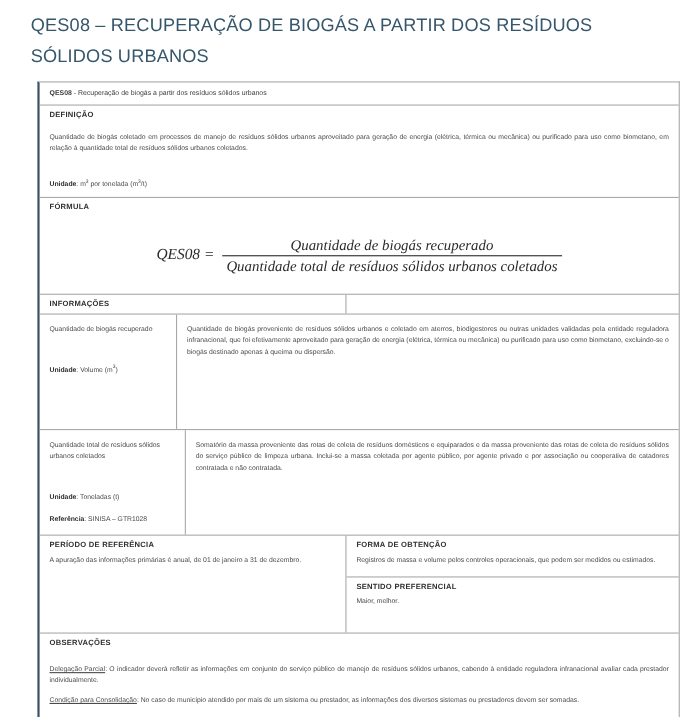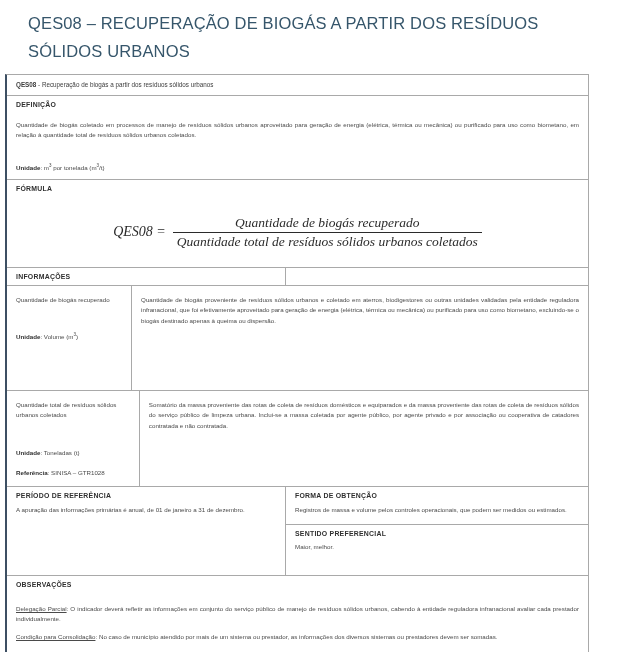--- a/index.html
+++ b/index.html
@@ -30,21 +30,21 @@
     font-size: 16.5px;
     font-weight: normal;
     line-height: 1.72;
     color: #36566b;
     letter-spacing: 0.15px;
   }
 
   
   .indicator-table {
     position: absolute;
-    left: 5px;
+    left: 34px;
     top: 74px;
     width: 584px;
     box-sizing: border-box;
     border: 1px solid #a9a9a9;
     border-left: 2px solid #3d4f63;
     background: #ffffff;
   }
 
   .row {
     display: block;

